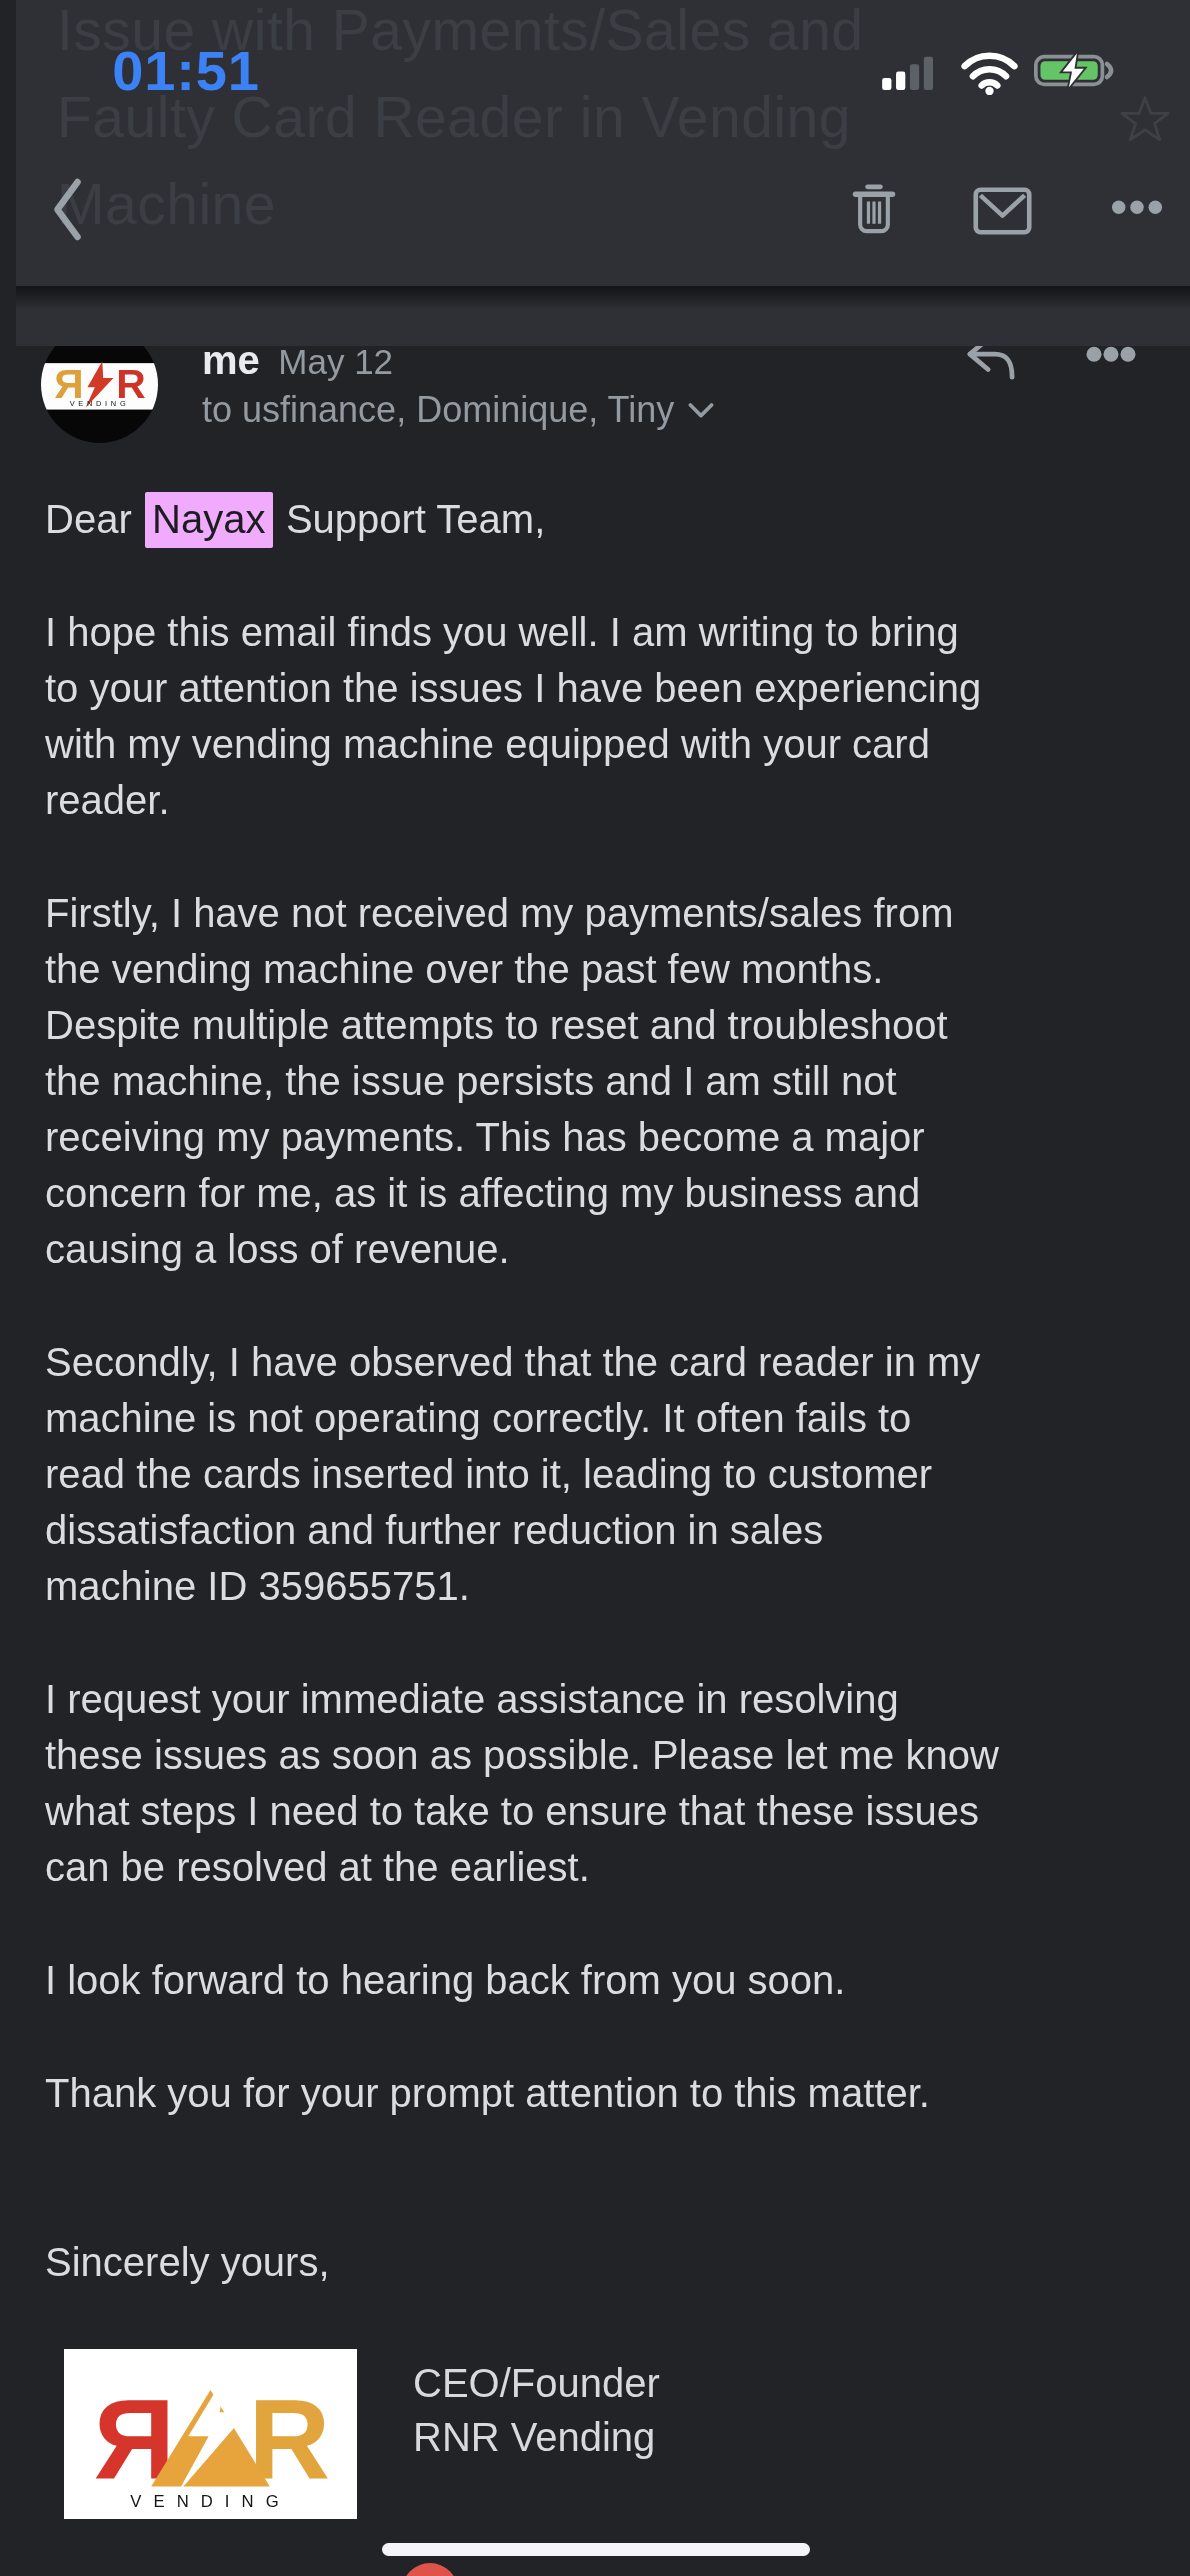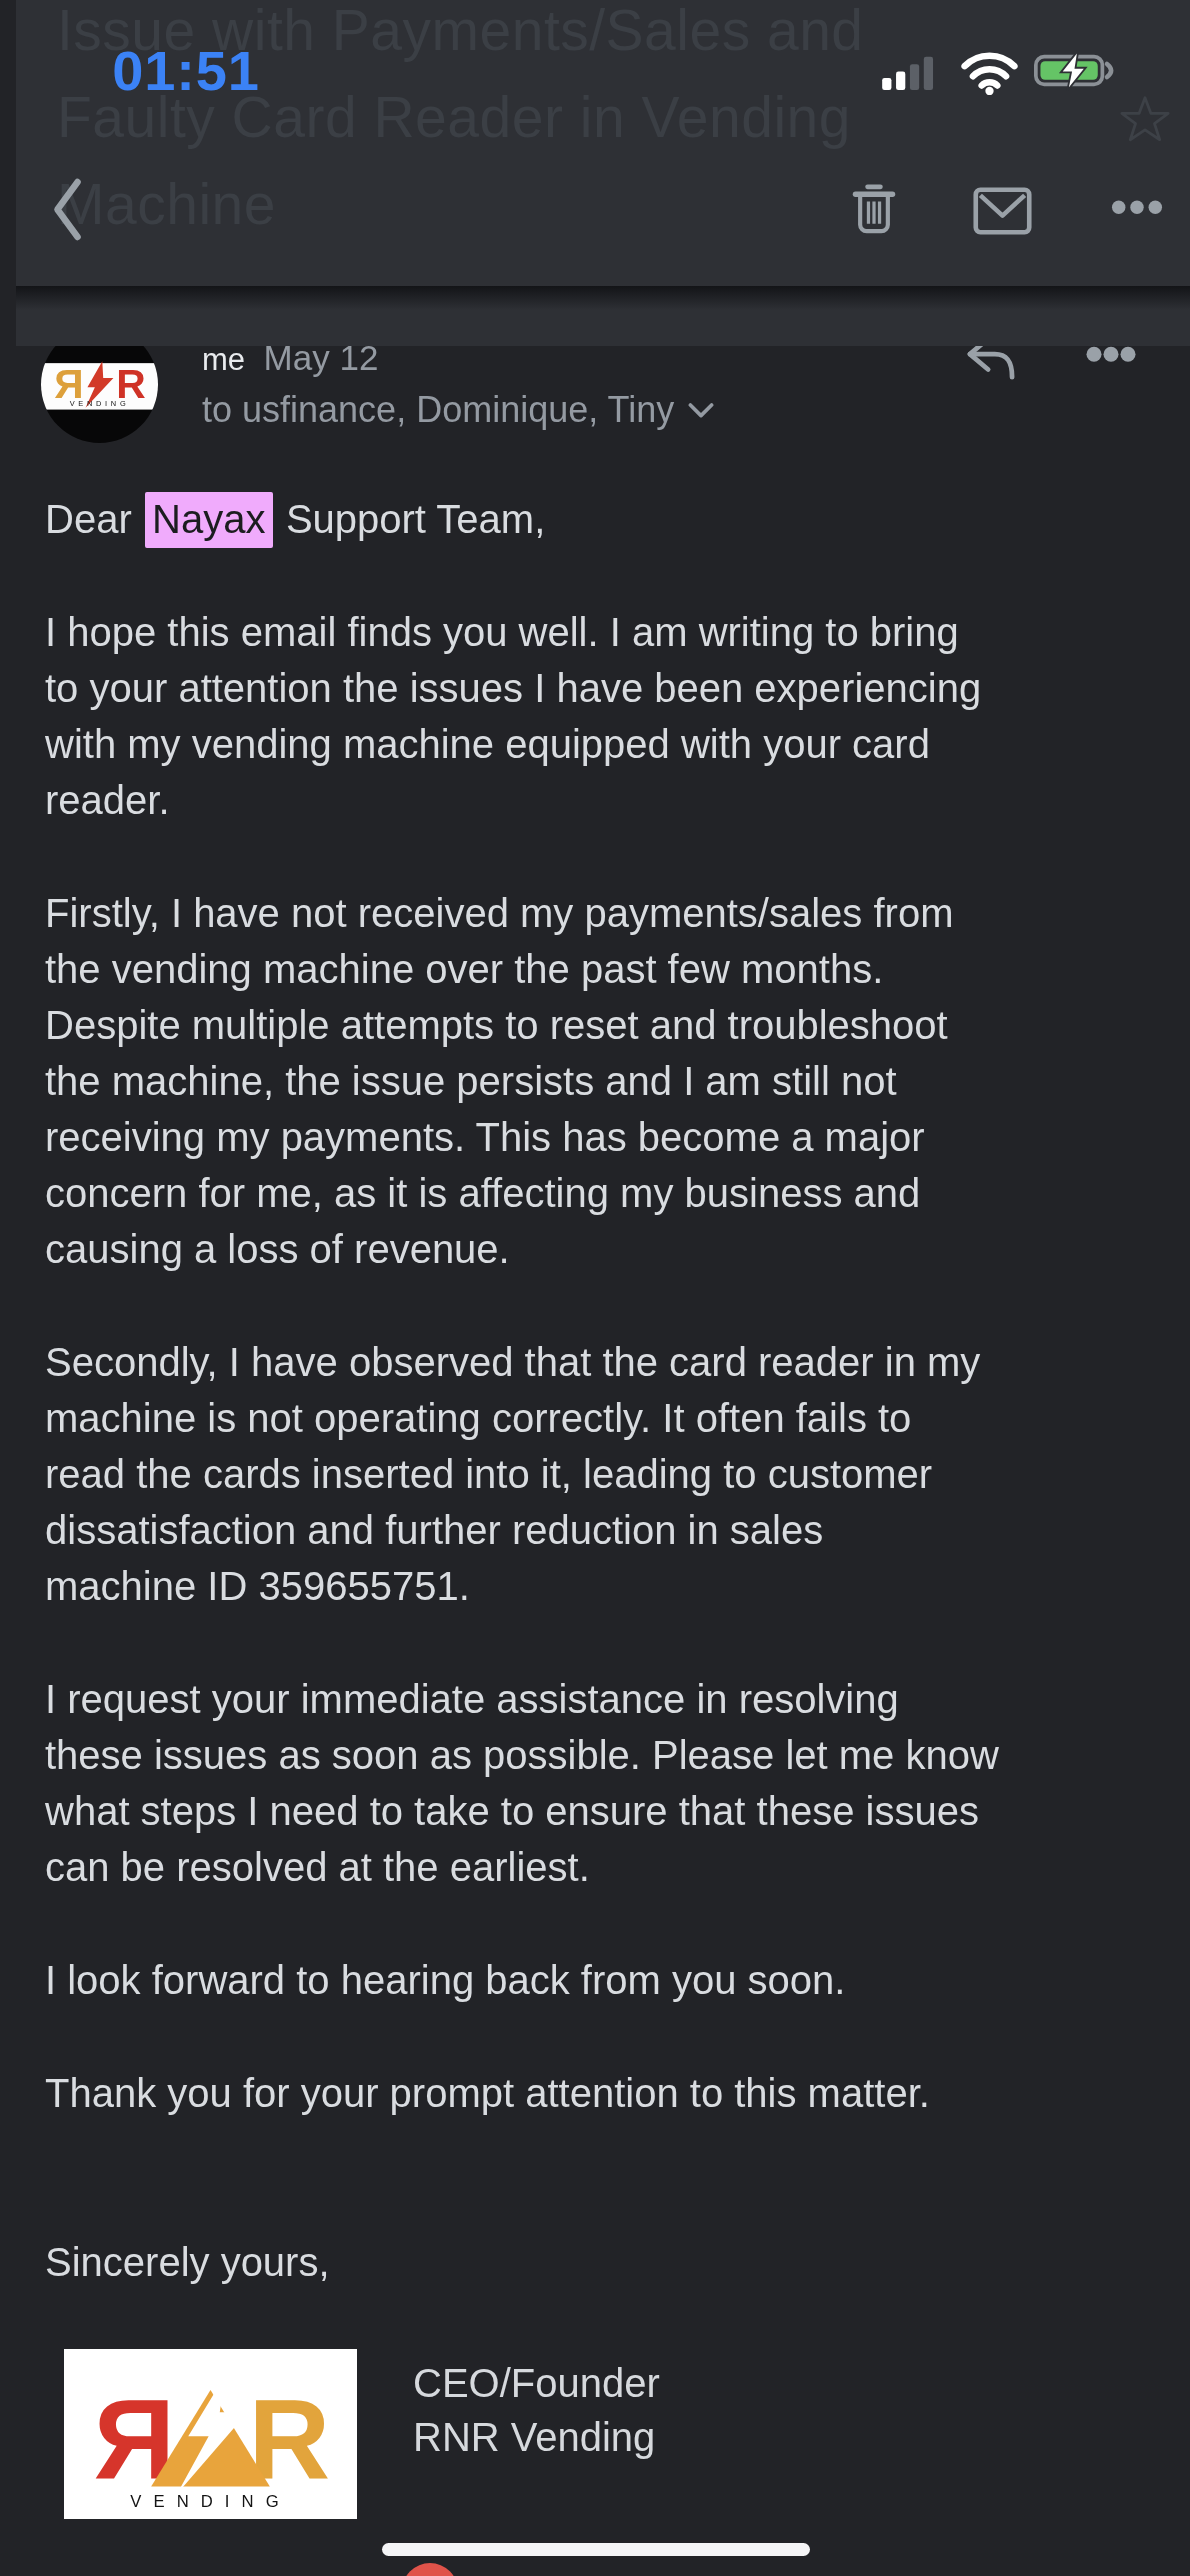--- a/index.html
+++ b/index.html
@@ -37,21 +37,21 @@
   .back{position:absolute;left:35px;top:176px;width:33px;height:67px;}
   .trash{position:absolute;left:834px;top:182px;width:48px;height:54px;}
   .unread{position:absolute;left:957px;top:187px;width:59px;height:48px;}
   .nav-more{position:absolute;left:1095px;top:197px;width:52px;height:20.4px;}
   
   .content{position:absolute;left:0;top:0;width:1191px;height:2576px;z-index:10;background:#222327;}
   .avatar{position:absolute;left:41px;top:326px;width:117px;height:117px;border-radius:50%;}
   .sender-row{
     position:absolute;left:202px;top:326px;display:flex;align-items:baseline;gap:18.5px;
   }
-  .sender-name{color:#e9ebee;font-size:31px;font-weight:400;line-height:48px;margin-top:10px;}
+  .sender-name{color:#e9ebee;font-size:40px;font-weight:700;line-height:48px;margin-top:10px;}
   .sender-date{color:#949aa2;font-size:35px;line-height:48px;}
   .recips{
     position:absolute;left:202px;top:386px;display:flex;align-items:center;gap:13px;
     color:#949aa2;font-size:36px;line-height:48px;
   }
   .reply{position:absolute;left:963px;top:334px;width:56px;height:46px;}
   .hdr-more{position:absolute;left:1085px;top:345px;width:52px;height:18.5px;}
   
   .body-flow{
     position:absolute;left:45px;top:491px;width:1122px;

